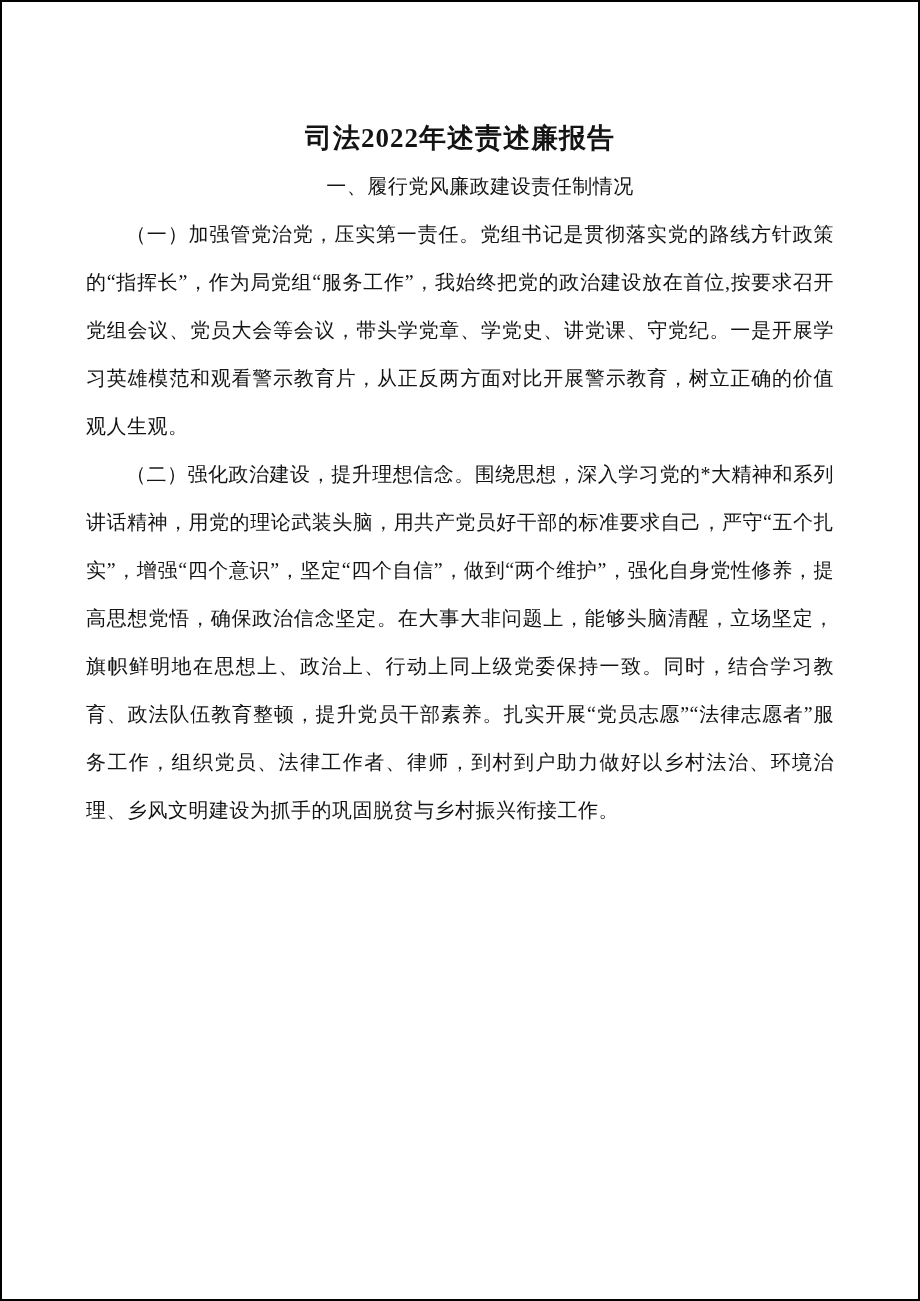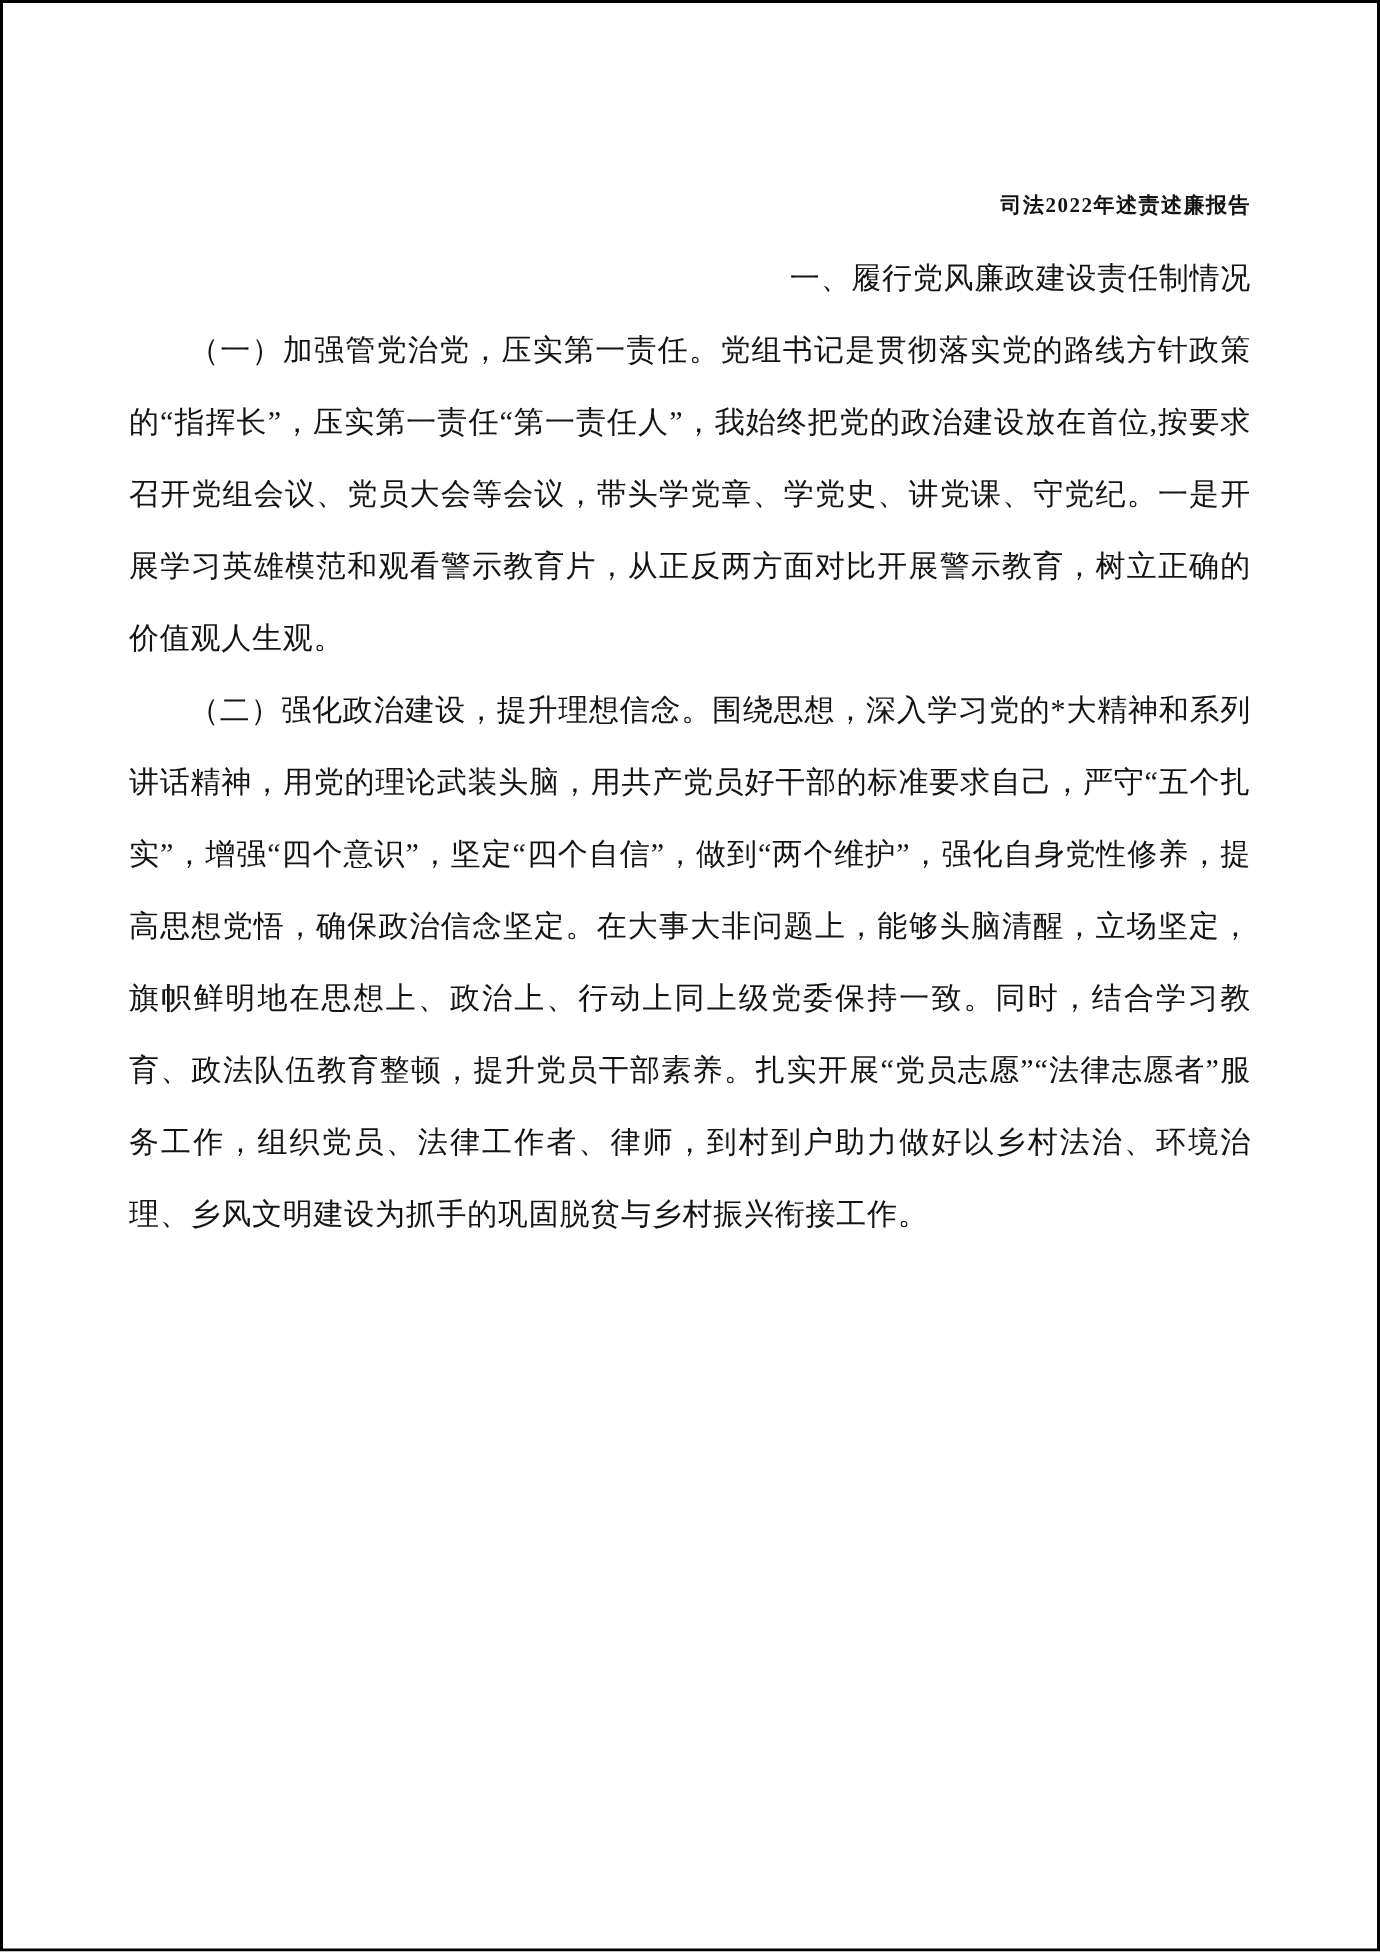--- a/index.html
+++ b/index.html
@@ -17,41 +17,41 @@
     overflow: hidden;
     font-family: "Liberation Serif", "DejaVu Serif", serif;
     color: #141414;
   }
   .content {
     box-sizing: border-box;
     padding: 112px 84px 0 84px;
   }
   .doc-title {
     margin: 0;
-    font-size: 14px;
+    font-size: 27px;
     font-weight: bold;
-    text-align: right;
+    text-align: center;
     line-height: 48px;
     letter-spacing: 1px;
   }
   .para {
     margin: 0;
     font-size: 20px;
     line-height: 48px;
     text-indent: 2em;
     text-align: justify;
     letter-spacing: 0.5px;
   }
   .para.section-heading {
-    text-align: right;
+    text-align: center;
   }
 </style>
 </head>
 <body>
 
 <div class="page">
   <div class="content">
     <h1 class="doc-title">司法2022年述责述廉报告</h1>
     <p class="para section-heading">一、履行党风廉政建设责任制情况</p>
-    <p class="para">（一）加强管党治党，压实第一责任。党组书记是贯彻落实党的路线方针政策的“指挥长”，压实第一责任“第一责任人”，我始终把党的政治建设放在首位,按要求召开党组会议、党员大会等会议，带头学党章、学党史、讲党课、守党纪。一是开展学习英雄模范和观看警示教育片，从正反两方面对比开展警示教育，树立正确的价值观人生观。</p>
+    <p class="para">（一）加强管党治党，压实第一责任。党组书记是贯彻落实党的路线方针政策的“指挥长”，作为局党组“服务工作”，我始终把党的政治建设放在首位,按要求召开党组会议、党员大会等会议，带头学党章、学党史、讲党课、守党纪。一是开展学习英雄模范和观看警示教育片，从正反两方面对比开展警示教育，树立正确的价值观人生观。</p>
     <p class="para">（二）强化政治建设，提升理想信念。围绕思想，深入学习党的*大精神和系列讲话精神，用党的理论武装头脑，用共产党员好干部的标准要求自己，严守“五个扎实”，增强“四个意识”，坚定“四个自信”，做到“两个维护”，强化自身党性修养，提高思想党悟，确保政治信念坚定。在大事大非问题上，能够头脑清醒，立场坚定，旗帜鲜明地在思想上、政治上、行动上同上级党委保持一致。同时，结合学习教育、政法队伍教育整顿，提升党员干部素养。扎实开展“党员志愿”“法律志愿者”服务工作，组织党员、法律工作者、律师，到村到户助力做好以乡村法治、环境治理、乡风文明建设为抓手的巩固脱贫与乡村振兴衔接工作。</p>
   </div>
 </div>
 
 </body></html>

